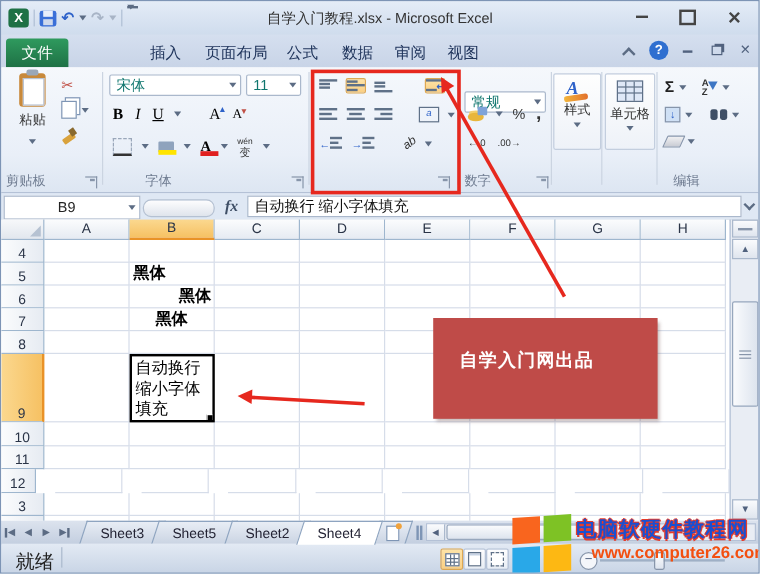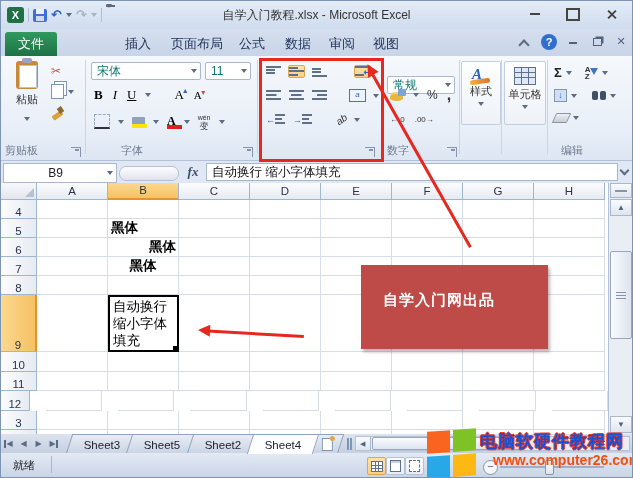--- a/index.html
+++ b/index.html
@@ -166,21 +166,21 @@
   #ins-sheet i{display:block;width:9px;height:11px;background:#fff;border:1px solid #7e95b5;transform:skewX(18deg);position:relative;}
   #ins-sheet i:after{content:'';position:absolute;right:-3px;top:-3px;width:5px;height:5px;background:#f0a23c;border-radius:50%;}
   #tab-split{width:8px;margin-left:6px;display:flex;align-items:center;gap:1px;}
   #tab-split .bar{width:2px;height:12px;background:#7e95b5;}
   #hscroll{flex:1;position:relative;margin:2px 2px 2px 0;background:#e9edf4;border:1px solid #b4c1d6;}
   #hs-left{position:absolute;left:0;top:0;bottom:0;width:14px;background:linear-gradient(#fafbfd,#dfe5ee);border-right:1px solid #aab8cc;color:#51627e;font-size:7px;display:flex;align-items:center;justify-content:center;}
   #hs-thumb{position:absolute;left:16px;top:0;bottom:0;width:150px;background:linear-gradient(#fafbfd,#dde4ee);border:1px solid #97a7bd;border-radius:2px;}
 
   
   #statusbar{left:0;top:452px;width:100%;height:24px;background:linear-gradient(#e3eaf4,#c9d5e6);}
-  #ready{left:12px;top:5px;font-size:11px;color:#222;}
+  #ready{left:12px;top:5px;font-size:16px;color:#222;}
   #st-sep{left:50px;top:3px;width:1px;height:17px;background:#aab8cc;}
   .viewbtn{position:absolute;top:4px;width:17px;height:16px;border:1px solid #b4c1d6;border-radius:2px;background:linear-gradient(#fdfdfe,#e8edf4);display:flex;align-items:center;justify-content:center;}
   .viewbtn.active{background:linear-gradient(#fde3a7,#fbd084);border-color:#dca753;}
   .vb-grid{width:10px;height:9px;background:linear-gradient(#5f7188,#5f7188) 0 3px/100% 1px no-repeat,linear-gradient(#5f7188,#5f7188) 0 6px/100% 1px no-repeat,linear-gradient(#5f7188,#5f7188) 3px 0/1px 100% no-repeat,linear-gradient(#5f7188,#5f7188) 6px 0/1px 100% no-repeat,#fff;border:1px solid #5f7188;}
   .vb-page{width:9px;height:10px;background:#fff;border:1px solid #5f7188;box-shadow:inset 0 2px 0 #c7d3e4;}
   .vb-break{width:9px;height:10px;background:#fff;border:1px dashed #5f7188;}
   #zoom-minus{left:482px;top:7px;width:13px;height:13px;border:1px solid #8795aa;border-radius:50%;background:#f4f6fa;color:#51627e;font-size:11px;line-height:11px;text-align:center;}
   #zoom-track{left:499px;top:13px;width:104px;height:2px;background:#9fb0c6;}
   #zoom-thumb{left:544px;top:7px;width:7px;height:13px;background:linear-gradient(#fdfdfe,#dde4ee);border:1px solid #8795aa;border-radius:2px;}
 

